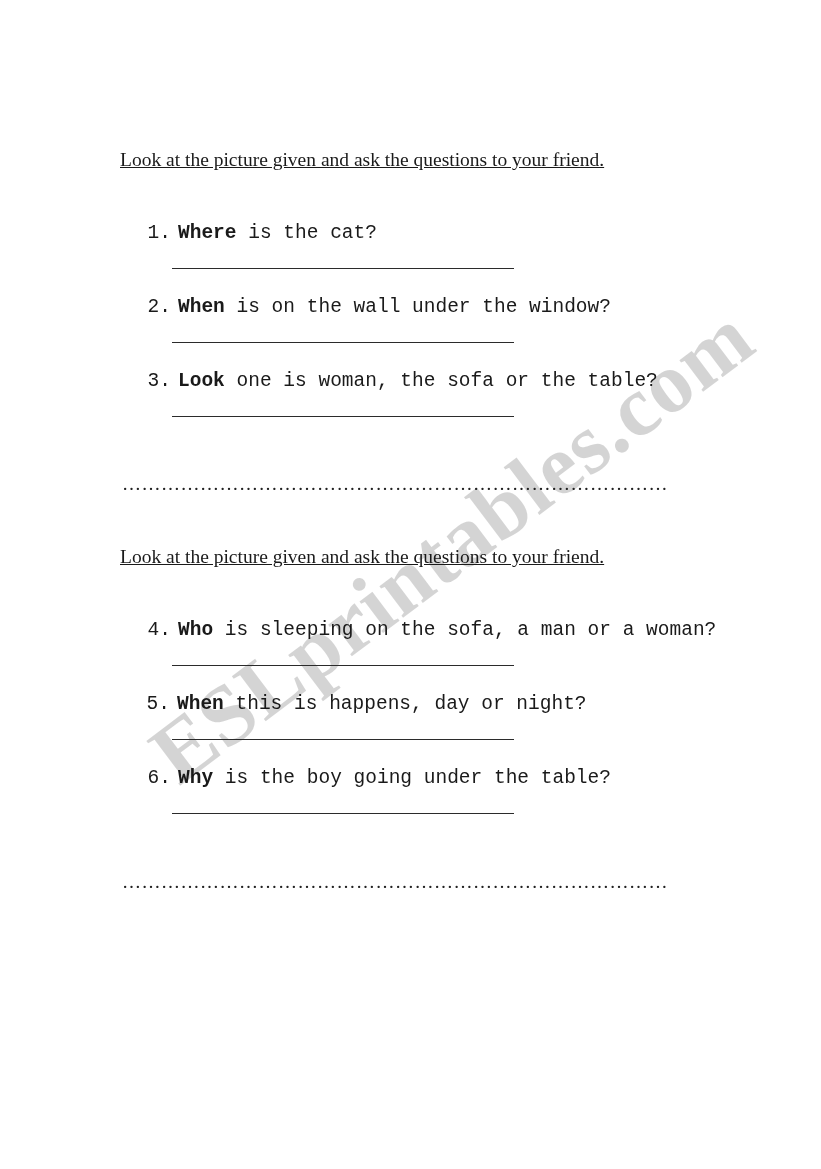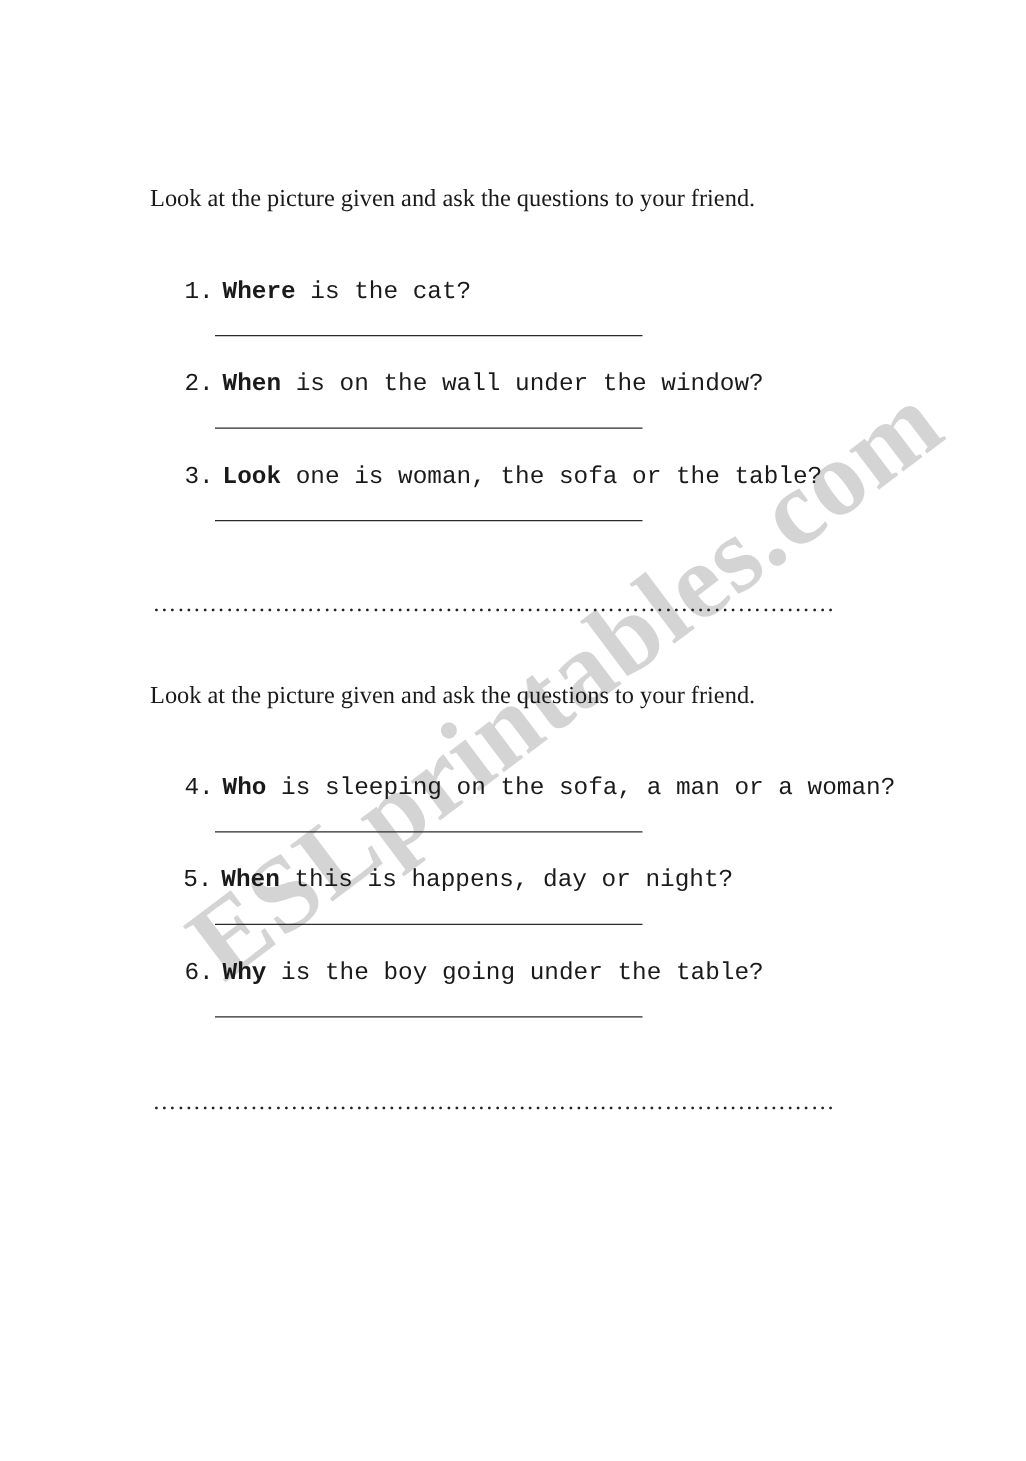--- a/index.html
+++ b/index.html
@@ -52,20 +52,21 @@
   .content {
     position: relative;
     z-index: 10;
   }
 
   .intro {
     position: absolute;
     font-size: 19.5px;
     line-height: 1.3;
     white-space: nowrap;
+    text-decoration: underline;
   }
   .intro-1 { left: 120px; top: 147px; }
   .intro-2 { left: 120px; top: 544px; }
 
   .qitem {
     position: absolute;
     font-size: 19.5px;
     line-height: 1.3;
     white-space: nowrap;
     font-family: Liberation Mono, monospace;

